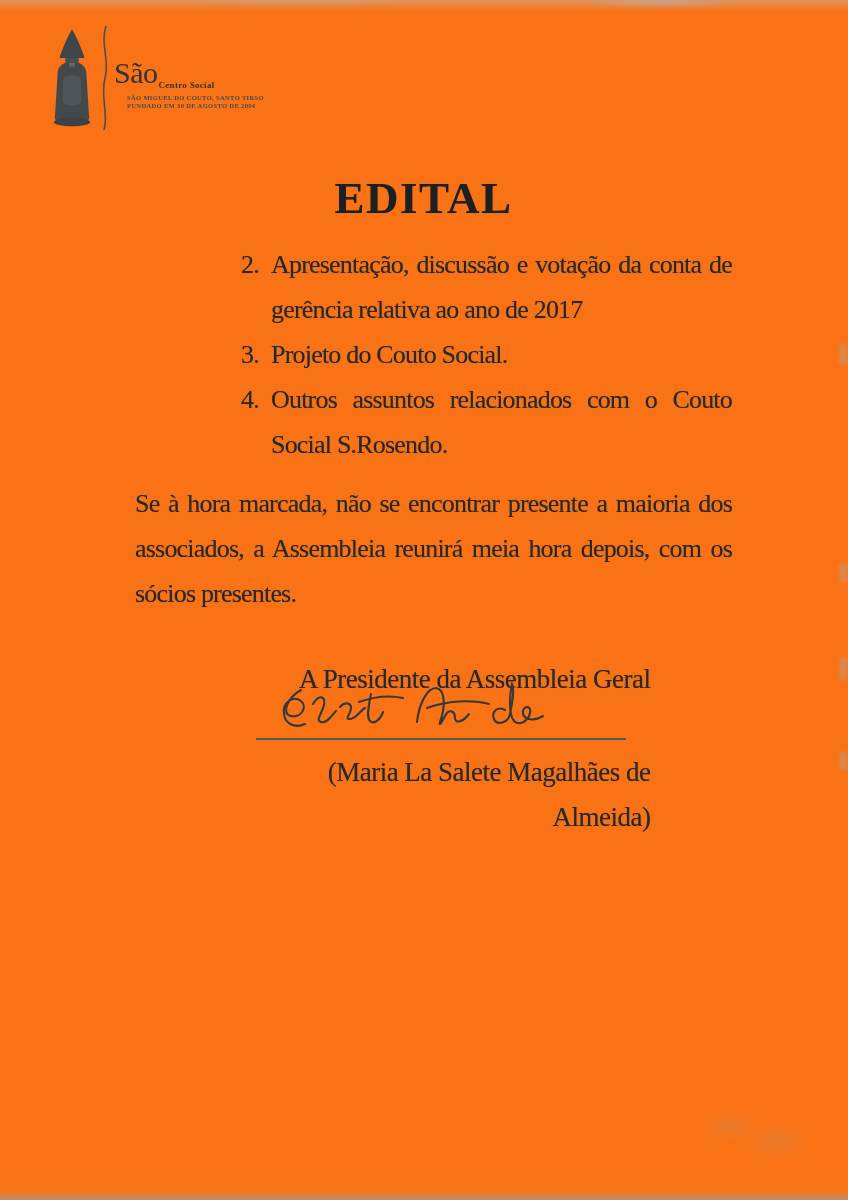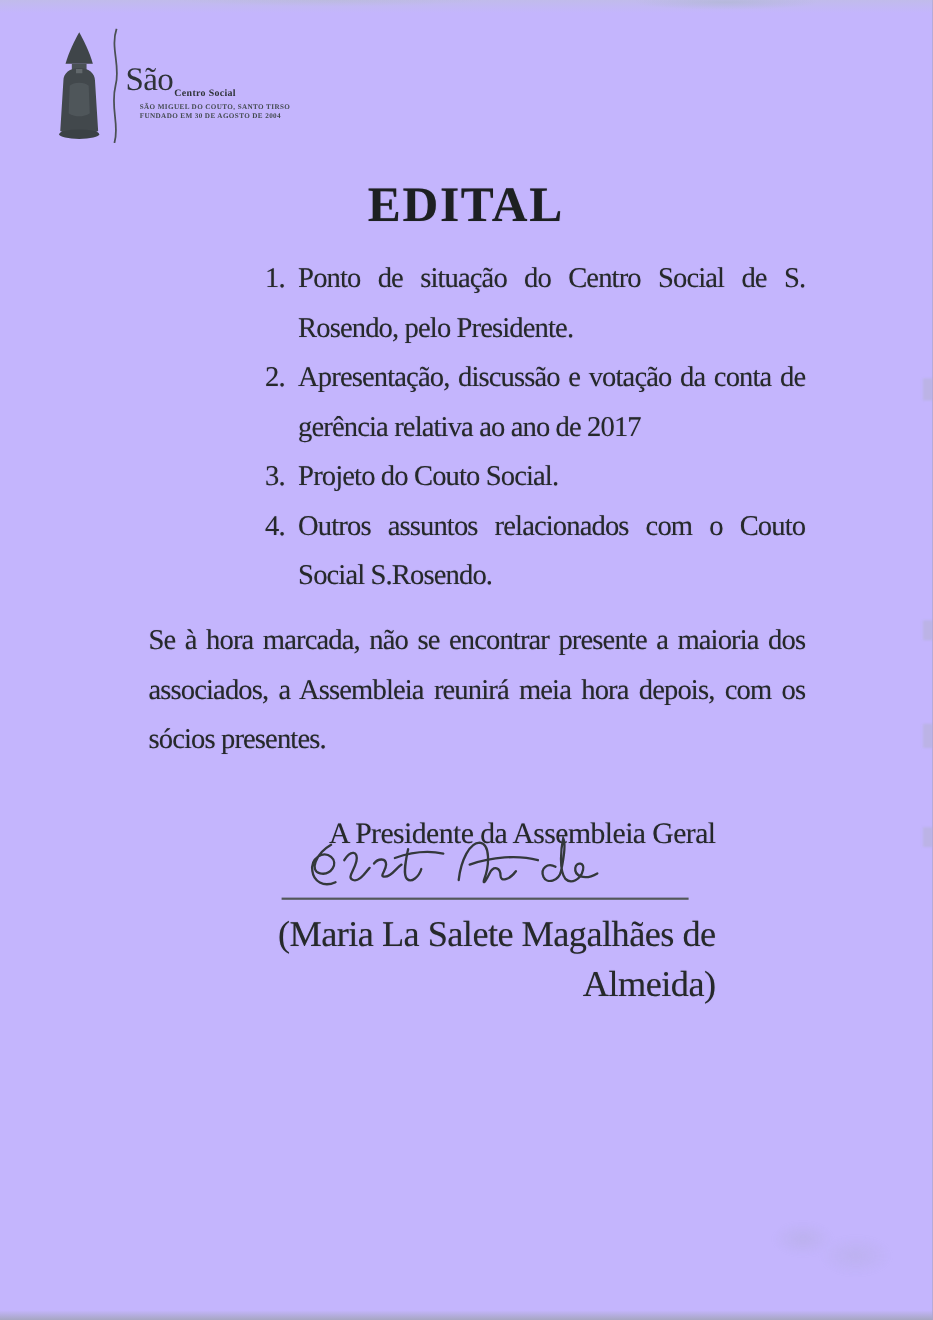--- a/index.html
+++ b/index.html
@@ -1,20 +1,20 @@
 <!DOCTYPE html>
 <html><head>
 <meta charset="utf-8">
 <style>
   html,body { margin:0; padding:0; background:#9a9a9a; }
   .page {
     position:relative;
     width:848px; height:1200px;
     margin:0 auto;
-    background:#c4b5fd;
+    background:#f97316;
     overflow:hidden;
     font-family:"Liberation Serif", serif;
     color:#26292b;
   }
 
   
   .scan-top {
     position:absolute; top:0; left:0; right:0; height:14px;
     background:
       radial-gradient(120px 10px ellipse at 660px 2px, rgba(168,182,196,.45), rgba(168,182,196,0) 70%),
@@ -44,38 +44,38 @@
   .logo-name2 { font-size:30px; letter-spacing:-0.5px; color:#2e3338; margin:-7px 0 0 11px; }
   .logo-sub { margin:6px 0 0 13px; font-size:6.5px; font-weight:bold; letter-spacing:.35px; color:#434a4f; line-height:8px; }
 
   
   .doc {
     position:absolute; left:115px; top:158px; width:617px;
     font-size:26px; letter-spacing:-0.8px; line-height:45px;
     text-shadow:0 0 .8px rgba(40,44,46,.45);
   }
   .title {
-    margin:0; text-align:center;
+    margin:12px; text-align:center;
     font-size:45px; font-weight:bold; letter-spacing:1.5px; line-height:56px;
     color:#1d2022;
   }
   .para { margin:0; text-align:justify; }
   .p1 { margin-top:48px; text-indent:40px; }
   .agenda { margin:16px 0 0 126px; padding:0; width:491px; list-style:none; }
   .agenda li { text-align:justify; padding-left:30px; }
   .agenda .num { display:inline-block; width:30px; margin-left:-30px; }
   .p2 { margin-top:14px;margin-left:20px; }
 
   
   .closing { width:420px; margin:41px auto 0; transform:translateX(17px); text-align:right; }
   .role { font-size:27px; letter-spacing:-0.5px; }
   .sig-block { position:relative; height:38px; }
   .sig-svg { position:absolute; left:36px; top:-26px; }
   .sig-line { width:370px; margin:0 auto; border-bottom:2px solid #53575a; height:36px; }
-  .sig-name { margin-top:10px; font-size:33px; letter-spacing:-0.5px; }
+  .sig-name { margin-top:10px; font-size:27px; letter-spacing:-0.5px; }
 </style>
 </head>
 <body>
 
 <div class="page">
 
   <div class="scan-top"></div>
 
   <div class="logo">
     <svg class="statue" viewBox="0 0 46 104">
@@ -96,21 +96,20 @@
         <div>FUNDADO EM 30 DE AGOSTO DE 2004</div>
       </div>
     </div>
   </div>
 
   <div class="doc">
     <h1 class="title">EDITAL</h1>
 
 
     <ol class="agenda">
-      <li><span class="num">1.</span><span>Ponto de situação do Centro Social de S. Rosendo, pelo Presidente.</span></li>
       <li><span class="num">2.</span><span>Apresentação, discussão e votação da conta de gerência relativa ao ano de 2017</span></li>
       <li><span class="num">3.</span><span>Projeto do Couto Social.</span></li>
       <li><span class="num">4.</span><span>Outros assuntos relacionados com o Couto Social S.Rosendo.</span></li>
     </ol>
 
     <p class="para p2">Se à hora marcada, não se encontrar presente a maioria dos associados, a Assembleia reunirá meia hora depois, com os sócios presentes.</p>
 
     <div class="closing">
       <div class="role">A Presidente da Assembleia Geral</div>
       <div class="sig-block">

